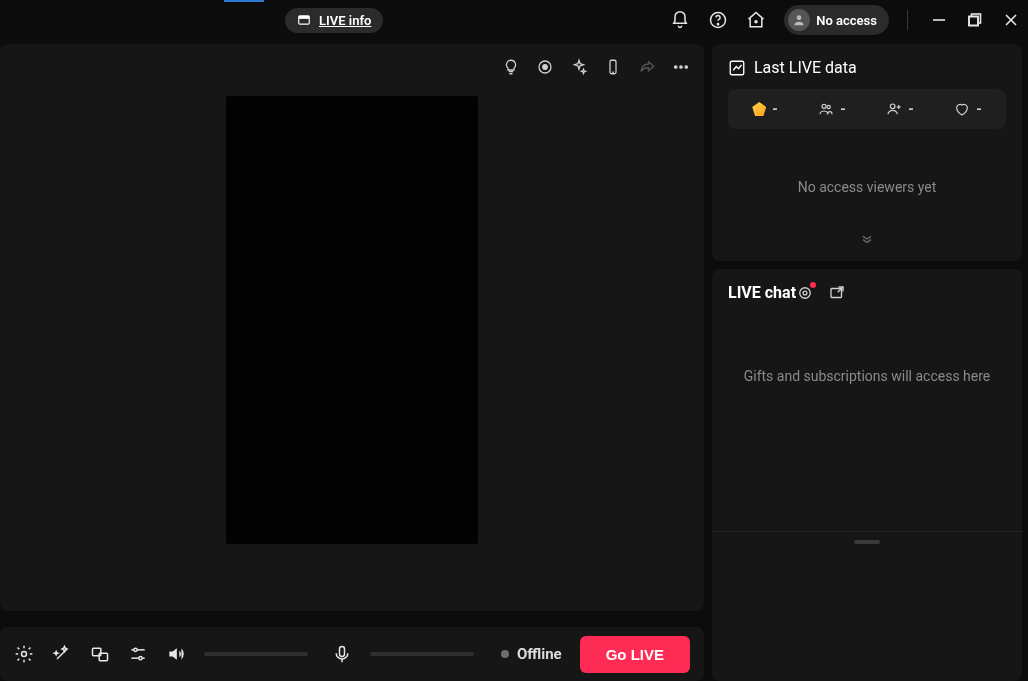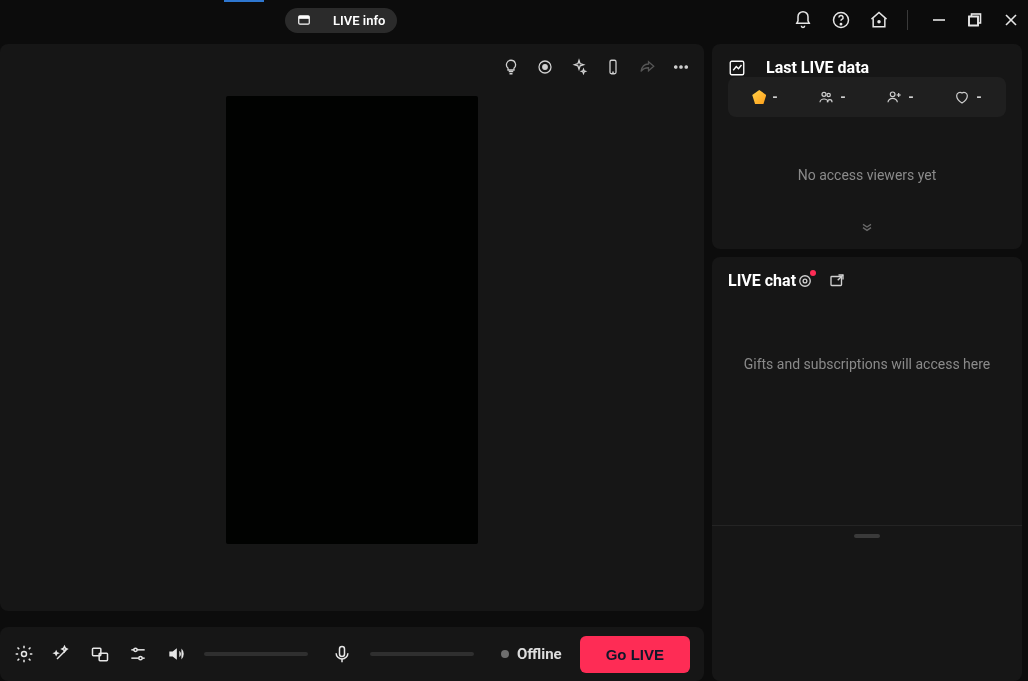--- a/index.html
+++ b/index.html
@@ -29,28 +29,29 @@
     width: 40px;
     height: 2px;
     background: #2e77d0;
     position: absolute;
     top: 0;
     left: 224px;
   }
   .live-info-pill {
     display: flex;
     align-items: center;
-    gap: 22px;
+    gap: 8px;
     background: #2b2b2b;
     border-radius: 16px;
     padding: 5px 12px;
     font-weight: 600;
     font-size: 13px;
     margin-left: 275px;
     cursor: pointer;
+    text-decoration: underline;
   }
   .titlebar-right {
     display: flex;
     align-items: center;
     gap: 18px;
   }
   .tb-icon { width: 20px; height: 20px; color: #e6e6e6; cursor: pointer; display:flex; align-items:center; justify-content:center;}
   .tb-icon svg { width: 20px; height: 20px; stroke: currentColor; fill: none; stroke-width: 1.8; }
   .no-access {
     display: flex;
@@ -156,21 +157,21 @@
   }
   .status-dot {
     width: 8px;
     height: 8px;
     border-radius: 50%;
     background: #6e6e6e;
   }
   .status-text { font-weight: 700; font-size: 15px; color: #ddd; }
   .go-live-btn {
     background: #fe2c55;
-    color: #0f172a;
+    color: #ffffff;
     font-weight: 700;
     font-size: 15px;
     border: none;
     border-radius: 6px;
     padding: 10px 26px;
     cursor: pointer;
   }
 
   .right-col {
     width: 310px;
@@ -179,23 +180,24 @@
     gap: 8px;
   }
   .panel {
     background: #161616;
     border-radius: 8px;
     padding: 14px 16px;
   }
   .panel-header {
     display: flex;
     align-items: center;
-    gap: 20px;
-    font-weight: 700;
+    gap: 8px;
+    font-weight: 400;
     font-size: 16px;
+    margin-bottom: 12px;
   }
   .panel-header svg { width: 18px; height: 18px; stroke: #fff; fill: none; stroke-width: 1.8; }
   .stats-row {
     background: #1f1f1f;
     border-radius: 8px;
     display: flex;
     justify-content: space-around;
     align-items: center;
     padding: 12px 4px;
   }
@@ -273,20 +275,29 @@
           <path d="M9.5 9a2.5 2.5 0 1 1 3.5 2.3c-.8.4-1 .9-1 1.7"></path>
           <circle cx="12" cy="17" r="0.8" fill="currentColor"></circle>
         </svg>
     </div>
     <div class="tb-icon">
       <svg viewBox="0 0 24 24">
           <path d="M3 11l9-8 9 8"></path>
           <path d="M5 10v10h14V10"></path>
           <circle cx="12" cy="14" r="1.2" fill="currentColor"></circle>
         </svg>
+    </div>
+    <div class="no-access">
+      <span class="avatar">
+        <svg viewBox="0 0 24 24">
+            <circle cx="12" cy="8" r="4"></circle>
+            <path d="M4 21c0-4 4-6 8-6s8 2 8 6z"></path>
+          </svg>
+      </span>
+      <span>No access</span>
     </div>
     <div class="divider-v"></div>
     <div class="window-controls">
       <div class="win-btn">
         <svg viewBox="0 0 14 14">
             <line x1="1" y1="7" x2="13" y2="7"></line>
           </svg>
       </div>
       <div class="win-btn">
         <svg viewBox="0 0 14 14">

